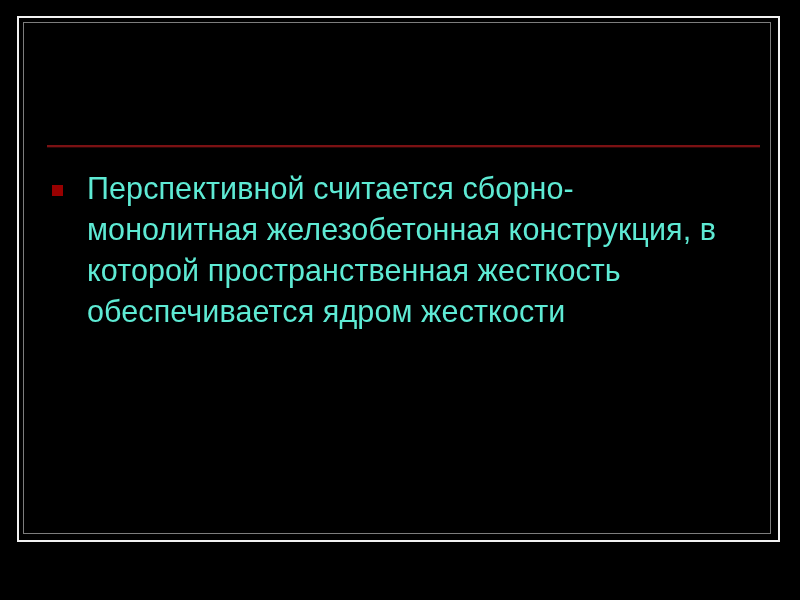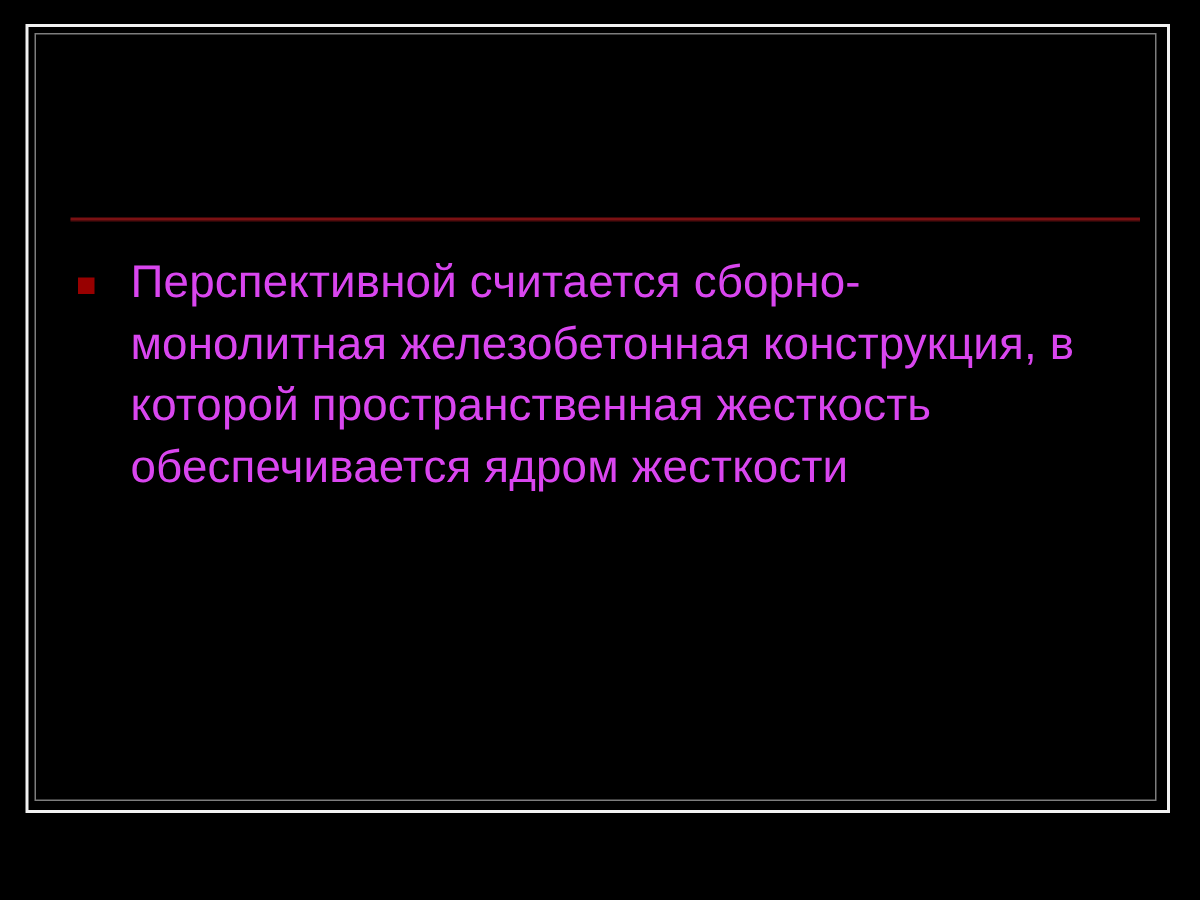--- a/index.html
+++ b/index.html
@@ -66,21 +66,21 @@
   #bullet-marker {
     flex: 0 0 auto;
     width: 11px;
     height: 11px;
     margin-top: 17px;
     margin-right: 24px;
     background: #980000;
   }
   #bullet-text {
     flex: 1 1 auto;
-    color: #d946ef;
+    color: #5eead4;
     font-size: 30.5px;
     line-height: 41px;
     letter-spacing: 0.1px;
     white-space: pre-line;
     font-weight: normal;
   }
 </style>
 </head>
 <body>
 

